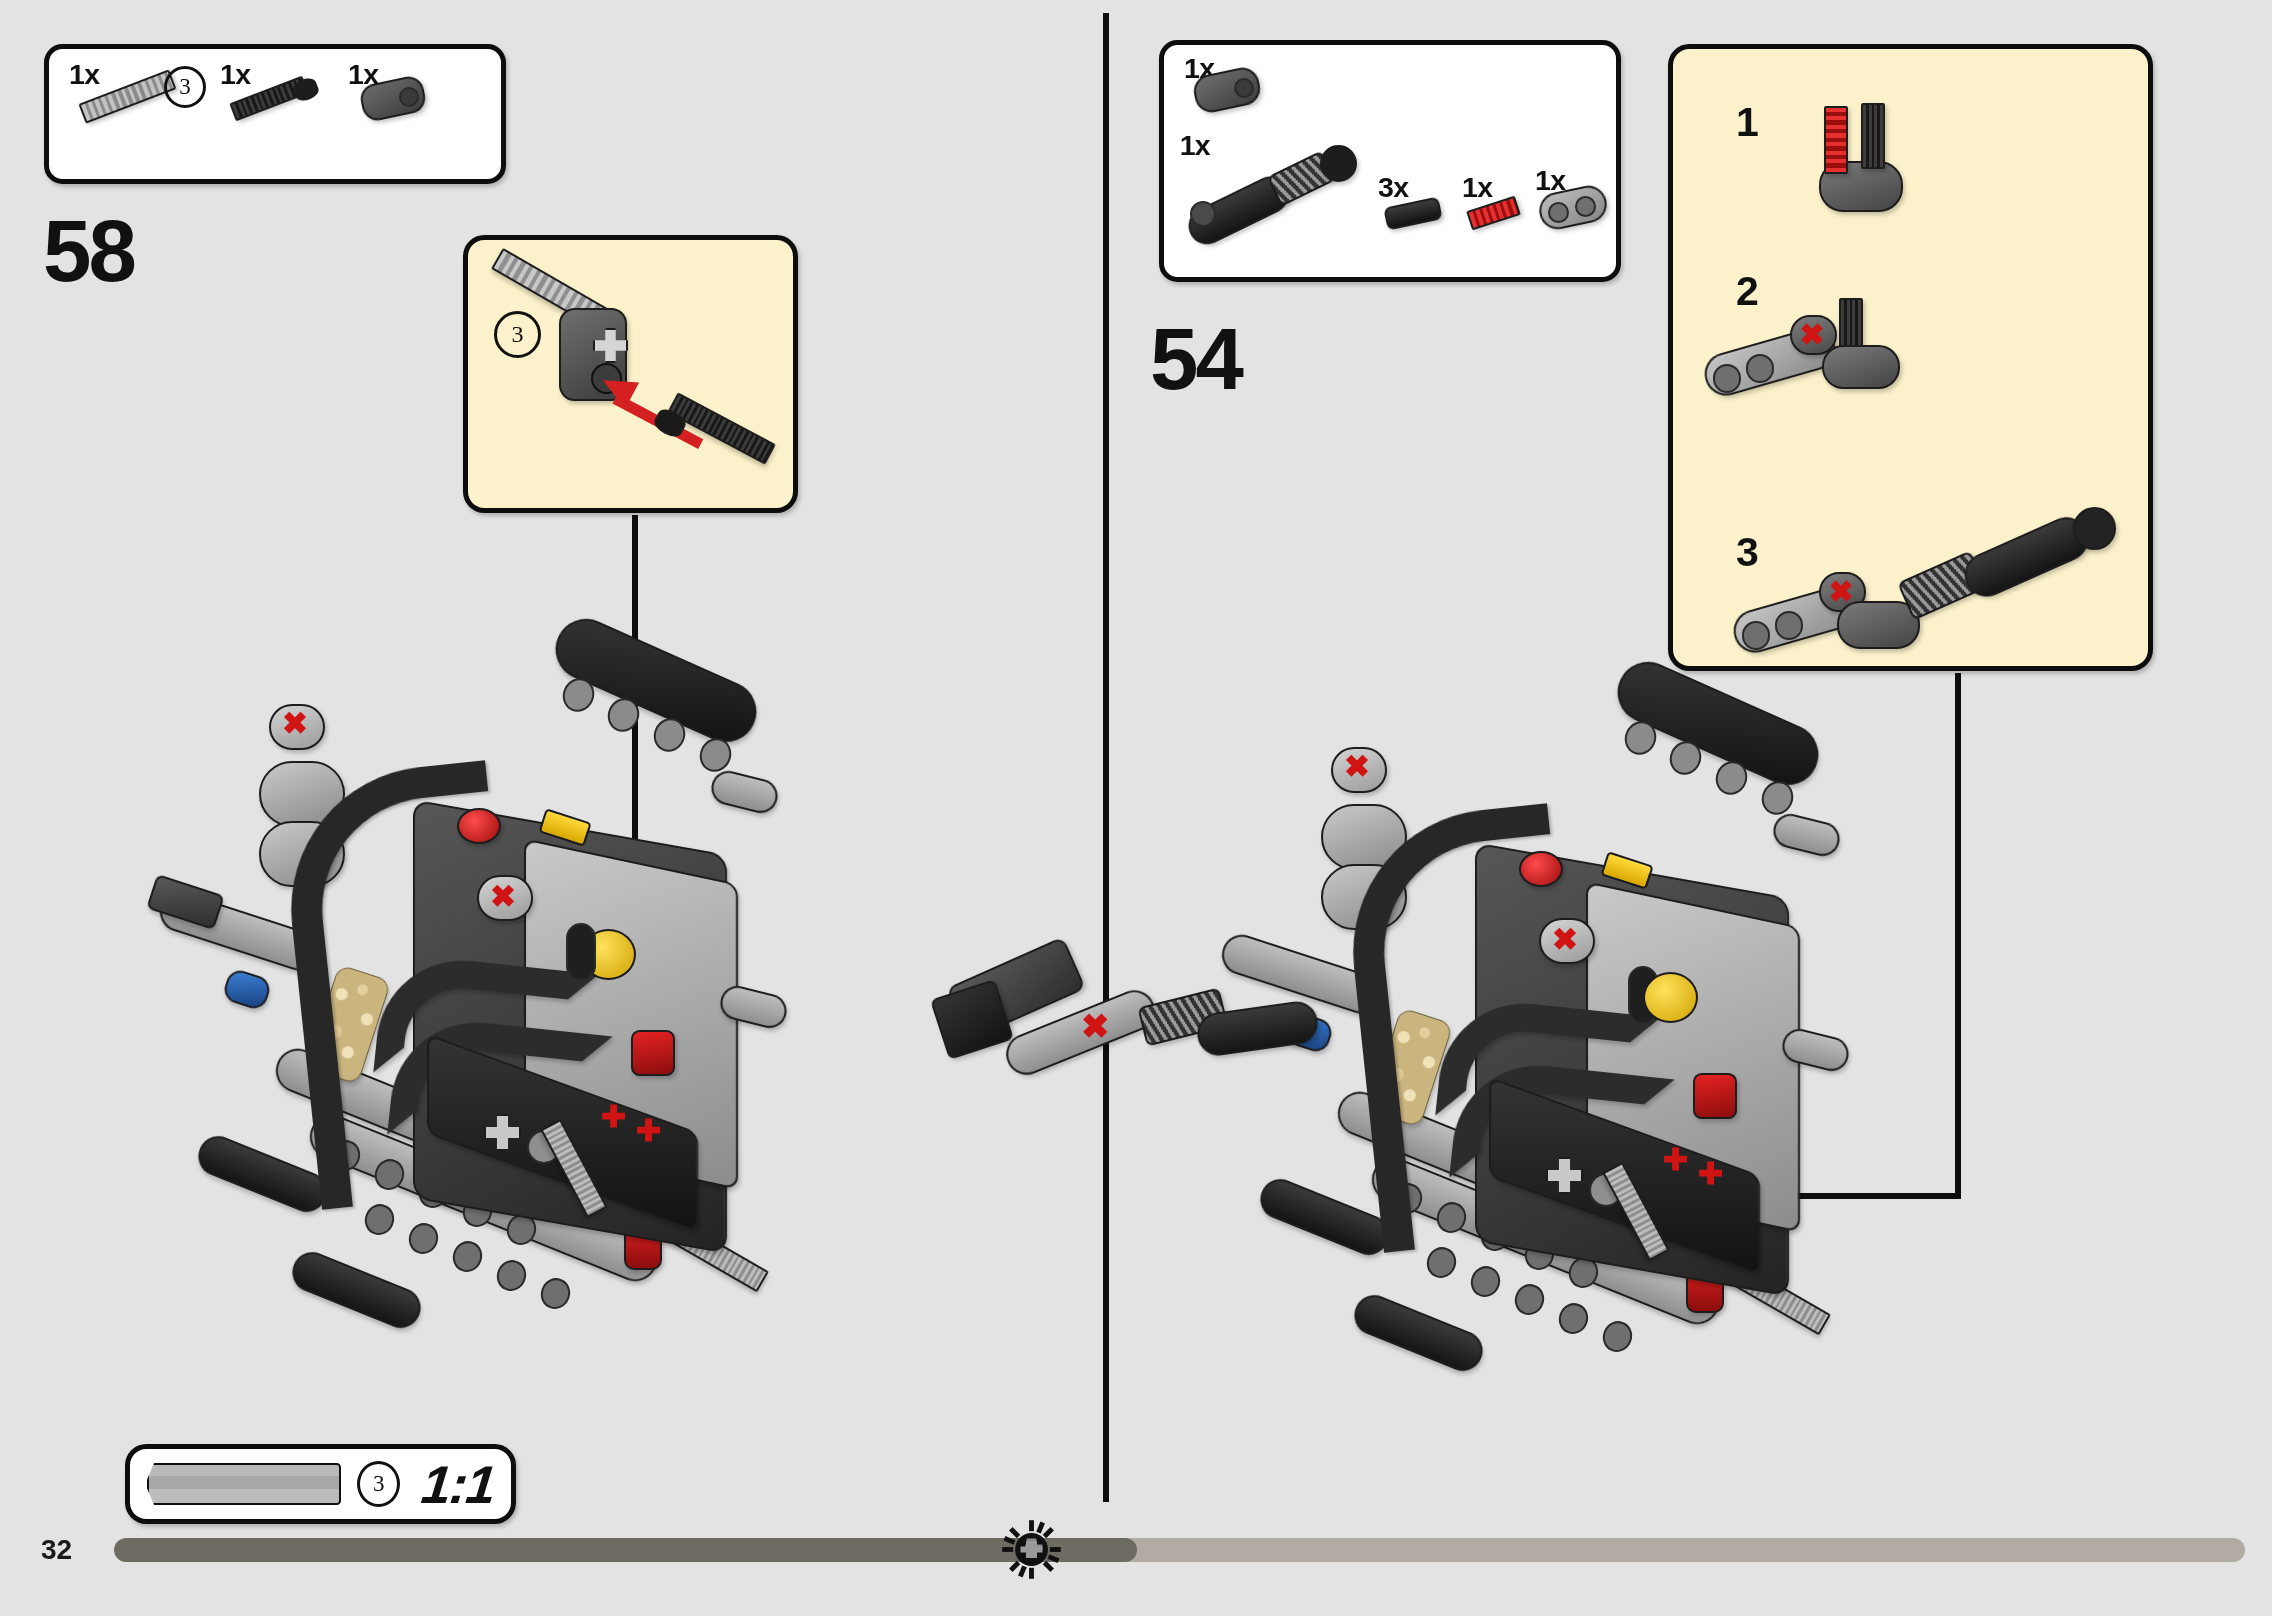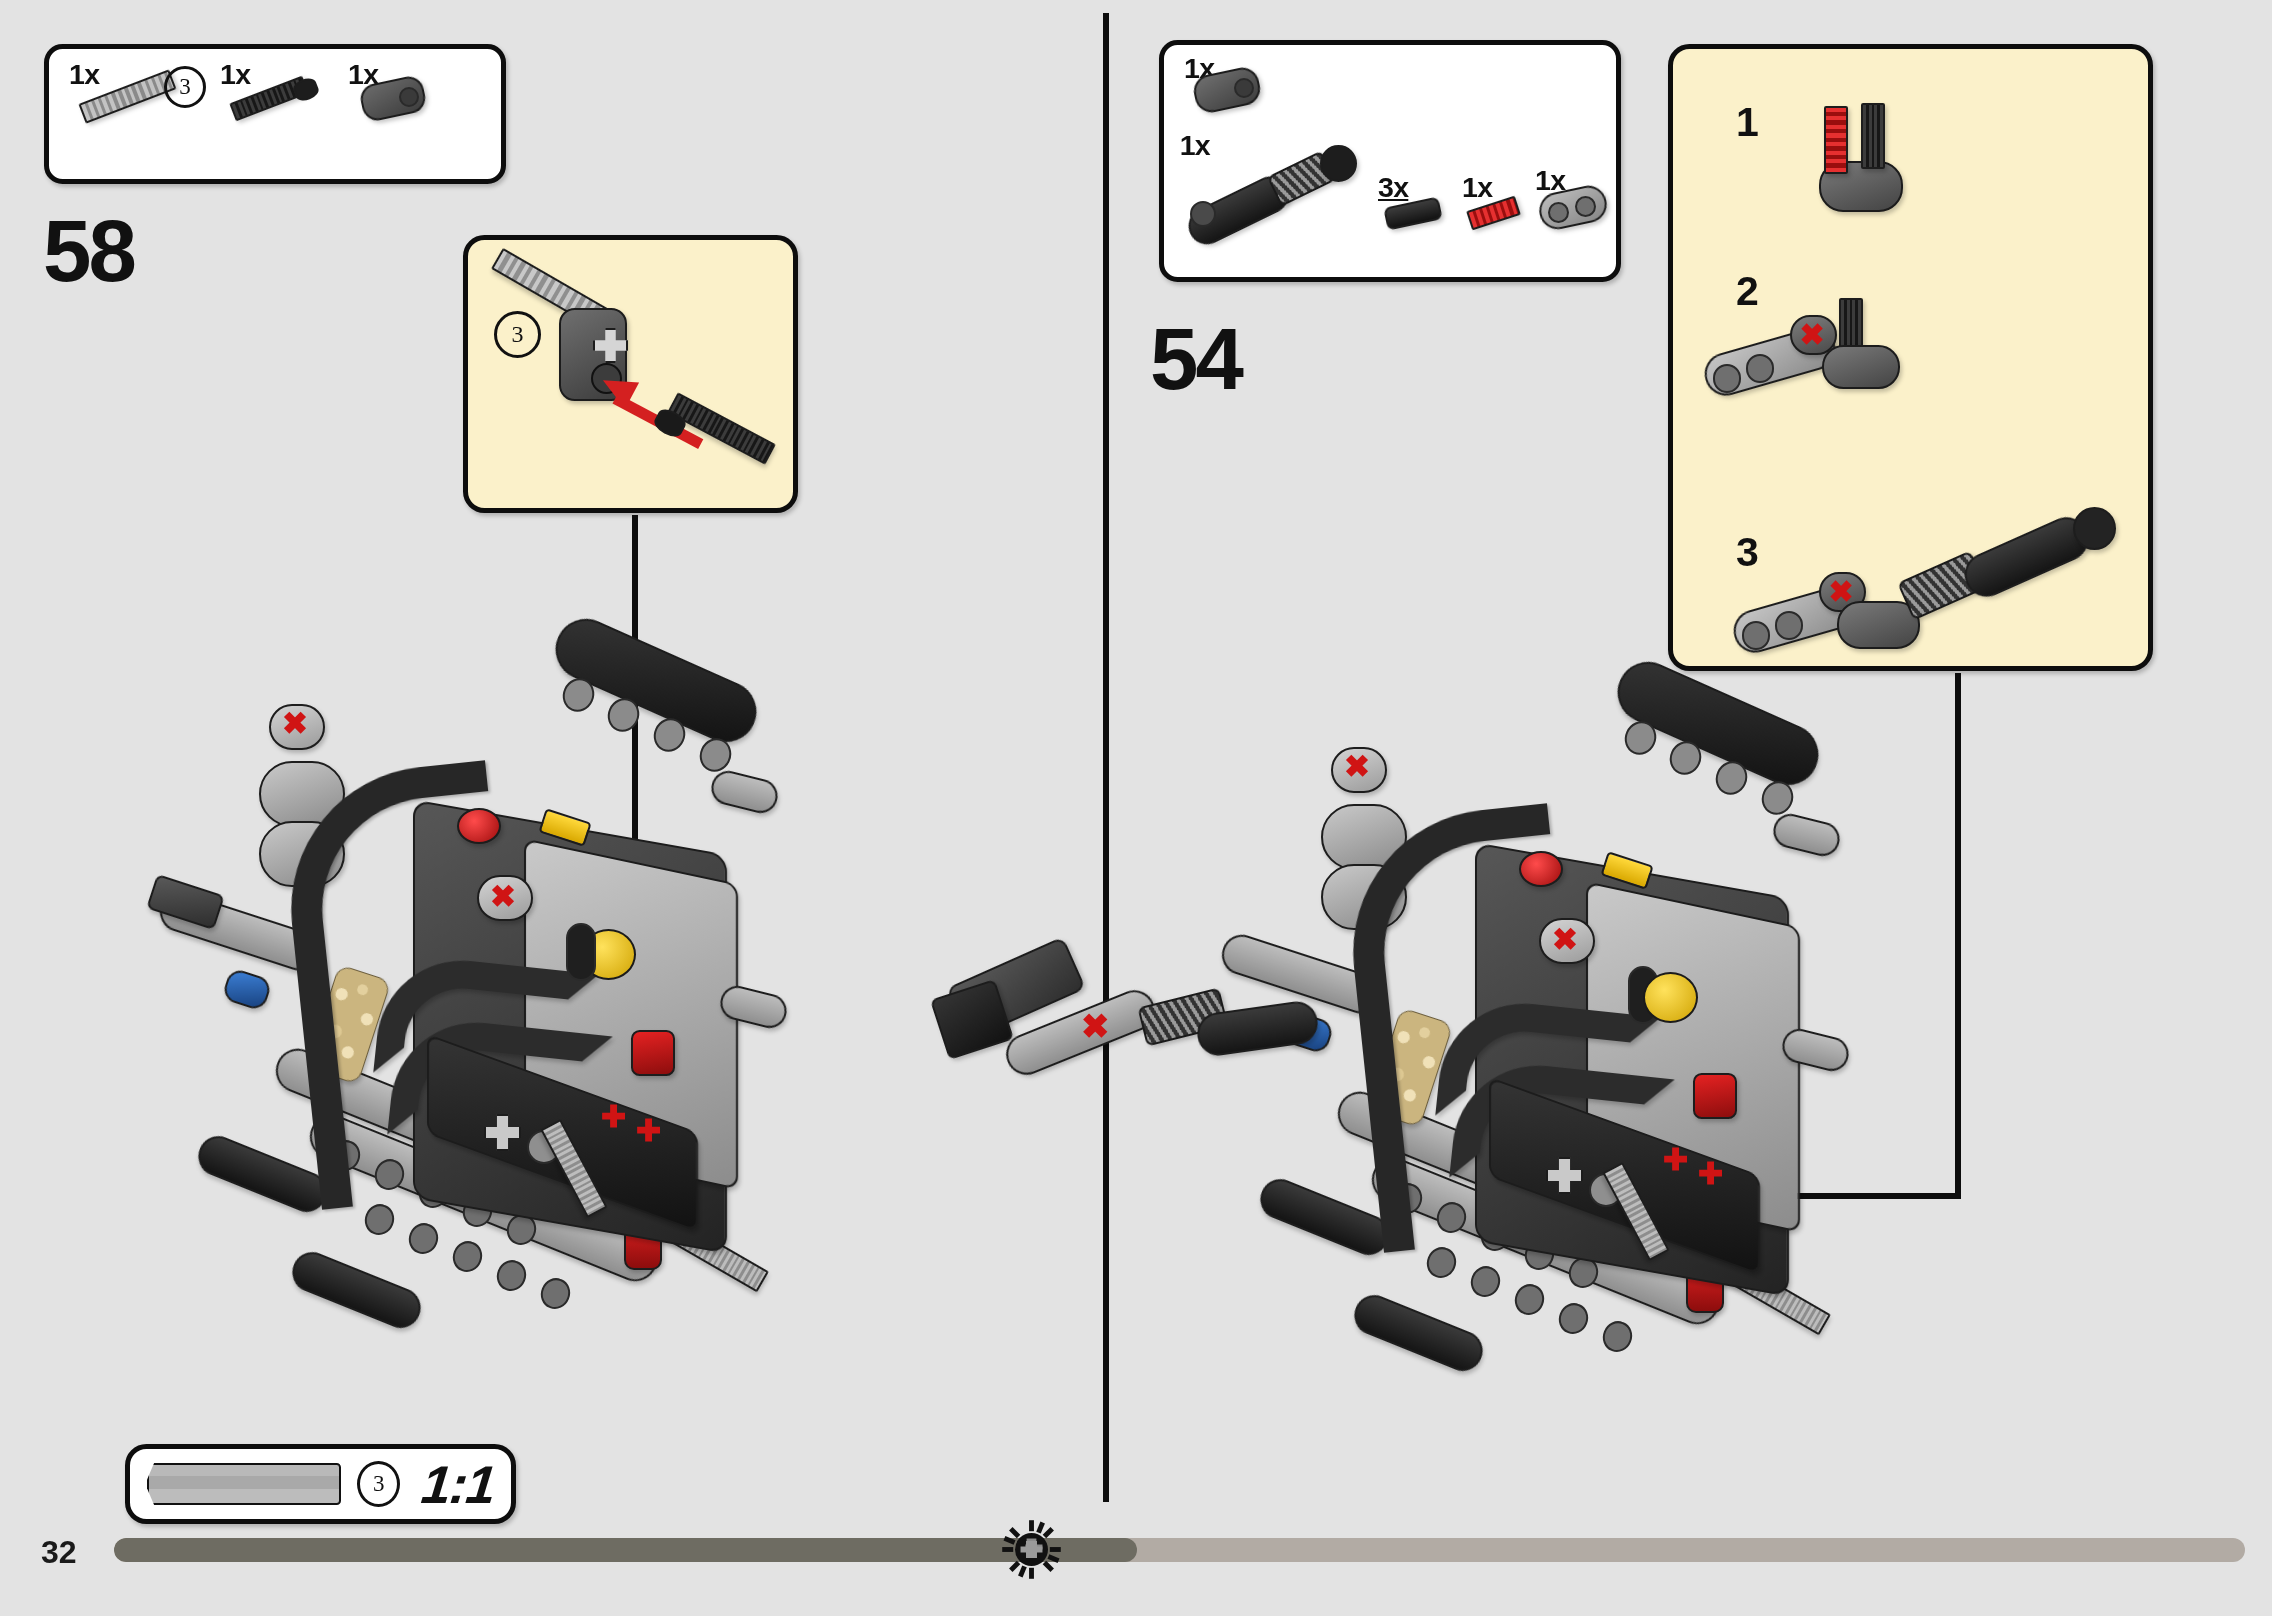--- a/index.html
+++ b/index.html
@@ -104,21 +104,21 @@
   .scale-ratio{
     font-size:53px;font-weight:700;color:#111;
     letter-spacing:-1.4px;line-height:1;
     font-style:italic;
     transform:skewX(-6deg);
   }
 
   
   .page-no{
     position:absolute;
-    font-size:32px;font-weight:700;color:#1a1a1a;
+    font-size:28px;font-weight:700;color:#1a1a1a;
   }
   .progress-track{
     position:absolute;height:24px;border-radius:12px;
     background:#b2aba4;overflow:hidden;
   }
   .progress-fill{
     height:100%;border-radius:12px;background:#6e6c62;
   }
   .gear-mark{position:absolute;}
 
@@ -365,21 +365,21 @@
       <div class="spring shadow" style="left:91px;top:31px;width:61px;height:33px;transform:rotate(-26deg);"></div>
       <div class="cyl shadow" style="left:140px;top:14.3px;width:37px;height:37px;background:#1d1d1d;border-radius:50%;"></div>
       <div class="pinhole" style="left:10px;top:70px;width:26px;height:26px;background:#4a4a4a;"></div>
       <div class="part-qty" style="left:1.4px;top:107px;">
         <span>1x</span>
       </div>
     </div>
 
     <div class="part-cell" style="left:214px;top:128px;width:86px;height:93px;">
       <div class="cyl shadow" style="left:7.1px;top:28.5px;width:56px;height:23px;background:linear-gradient(180deg,#3c3c3c,#121212);border-radius:7.1px;transform:rotate(-12deg);"></div>
-      <div class="part-qty" style="left:4.3px;top:64px;text-decoration:underline;">
+      <div class="part-qty" style="left:4.3px;top:64px;">
         <span>3x</span>
       </div>
     </div>
 
     <div class="part-cell" style="left:298px;top:128px;width:78px;height:93px;">
       <div class="axle-rod shadow" style="left:5.7px;top:30px;width:51px;height:20px;transform:rotate(-18deg);
                   background:repeating-linear-gradient(90deg,#e63030 0 3.6px,#9a0e0e 3.6px 7.1px);"></div>
       <div class="part-qty" style="left:2.9px;top:64px;">
         <span>1x</span>
       </div>

